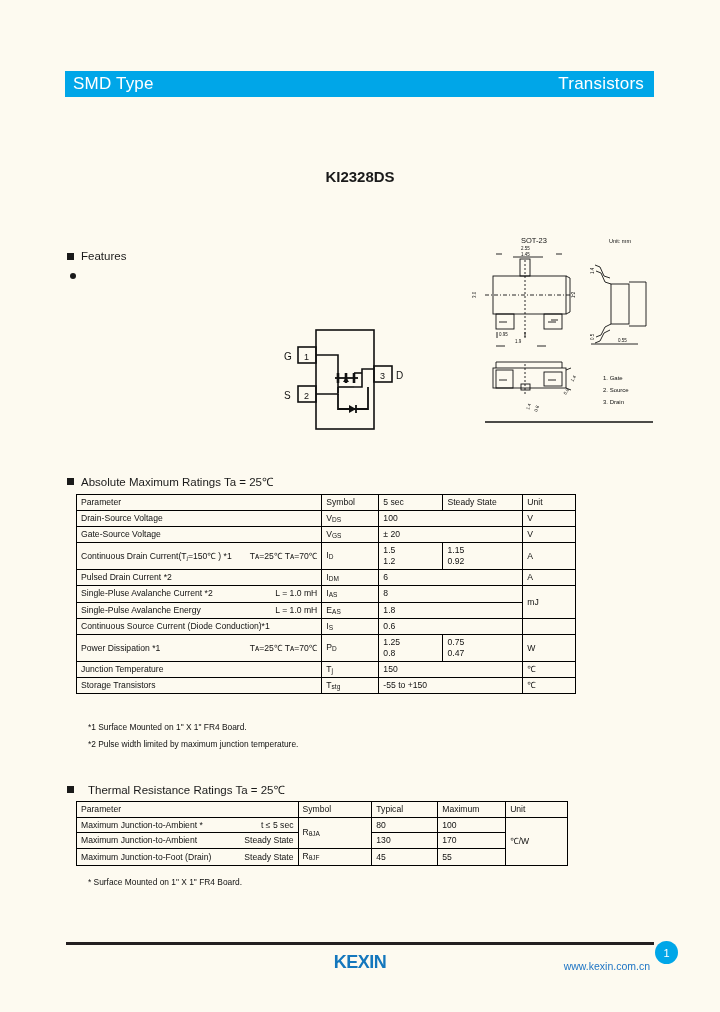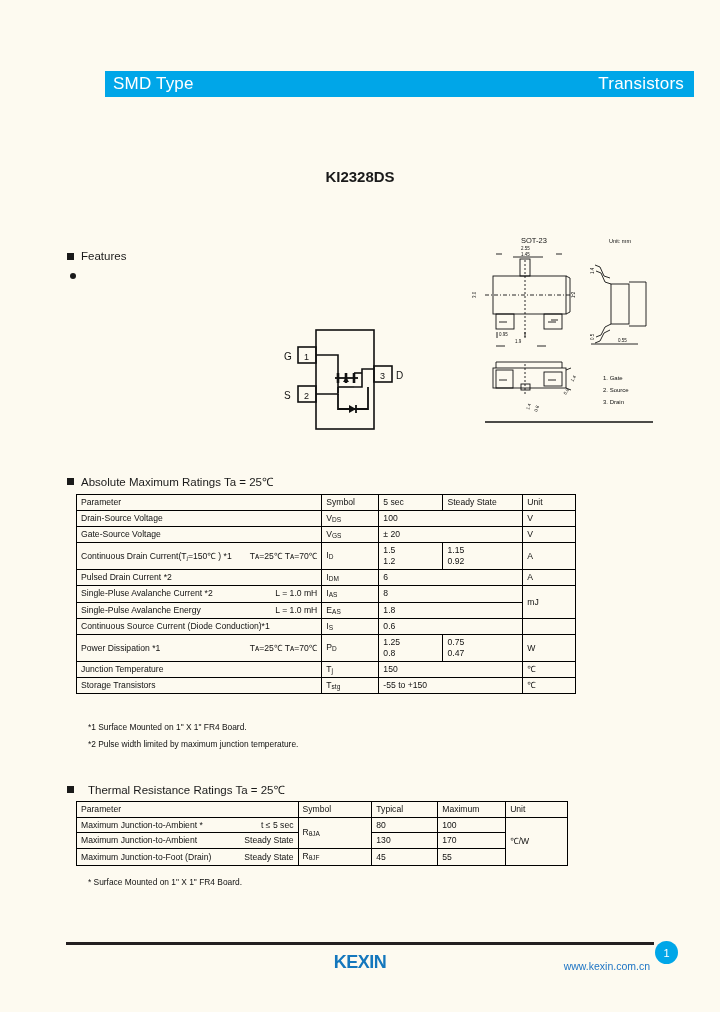--- a/index.html
+++ b/index.html
@@ -11,21 +11,21 @@
     position:relative;
     overflow:hidden;
   }
   .page{position:absolute;left:0;top:0;width:720px;height:1012px;}
 
   
   .hdr-bar{
     position:absolute;left:65px;top:71px;width:589px;height:26px;
     background:#00a6e8;
     display:flex;align-items:center;justify-content:space-between;
-    box-sizing:border-box;padding:0 10px 0 8px;margin-left:40px;
+    box-sizing:border-box;padding:0 10px 0 8px;
   }
   .hdr-bar .l,.hdr-bar .r{color:#ffffff;font-size:17px;letter-spacing:.2px;}
 
   
   .title1{position:absolute;left:0;top:130px;width:720px;text-align:center;
           font-size:17px;font-weight:bold;letter-spacing:.1px;}
   .title2{position:absolute;left:0;top:168px;width:720px;text-align:center;
           font-size:15px;font-weight:bold;}
 
   

